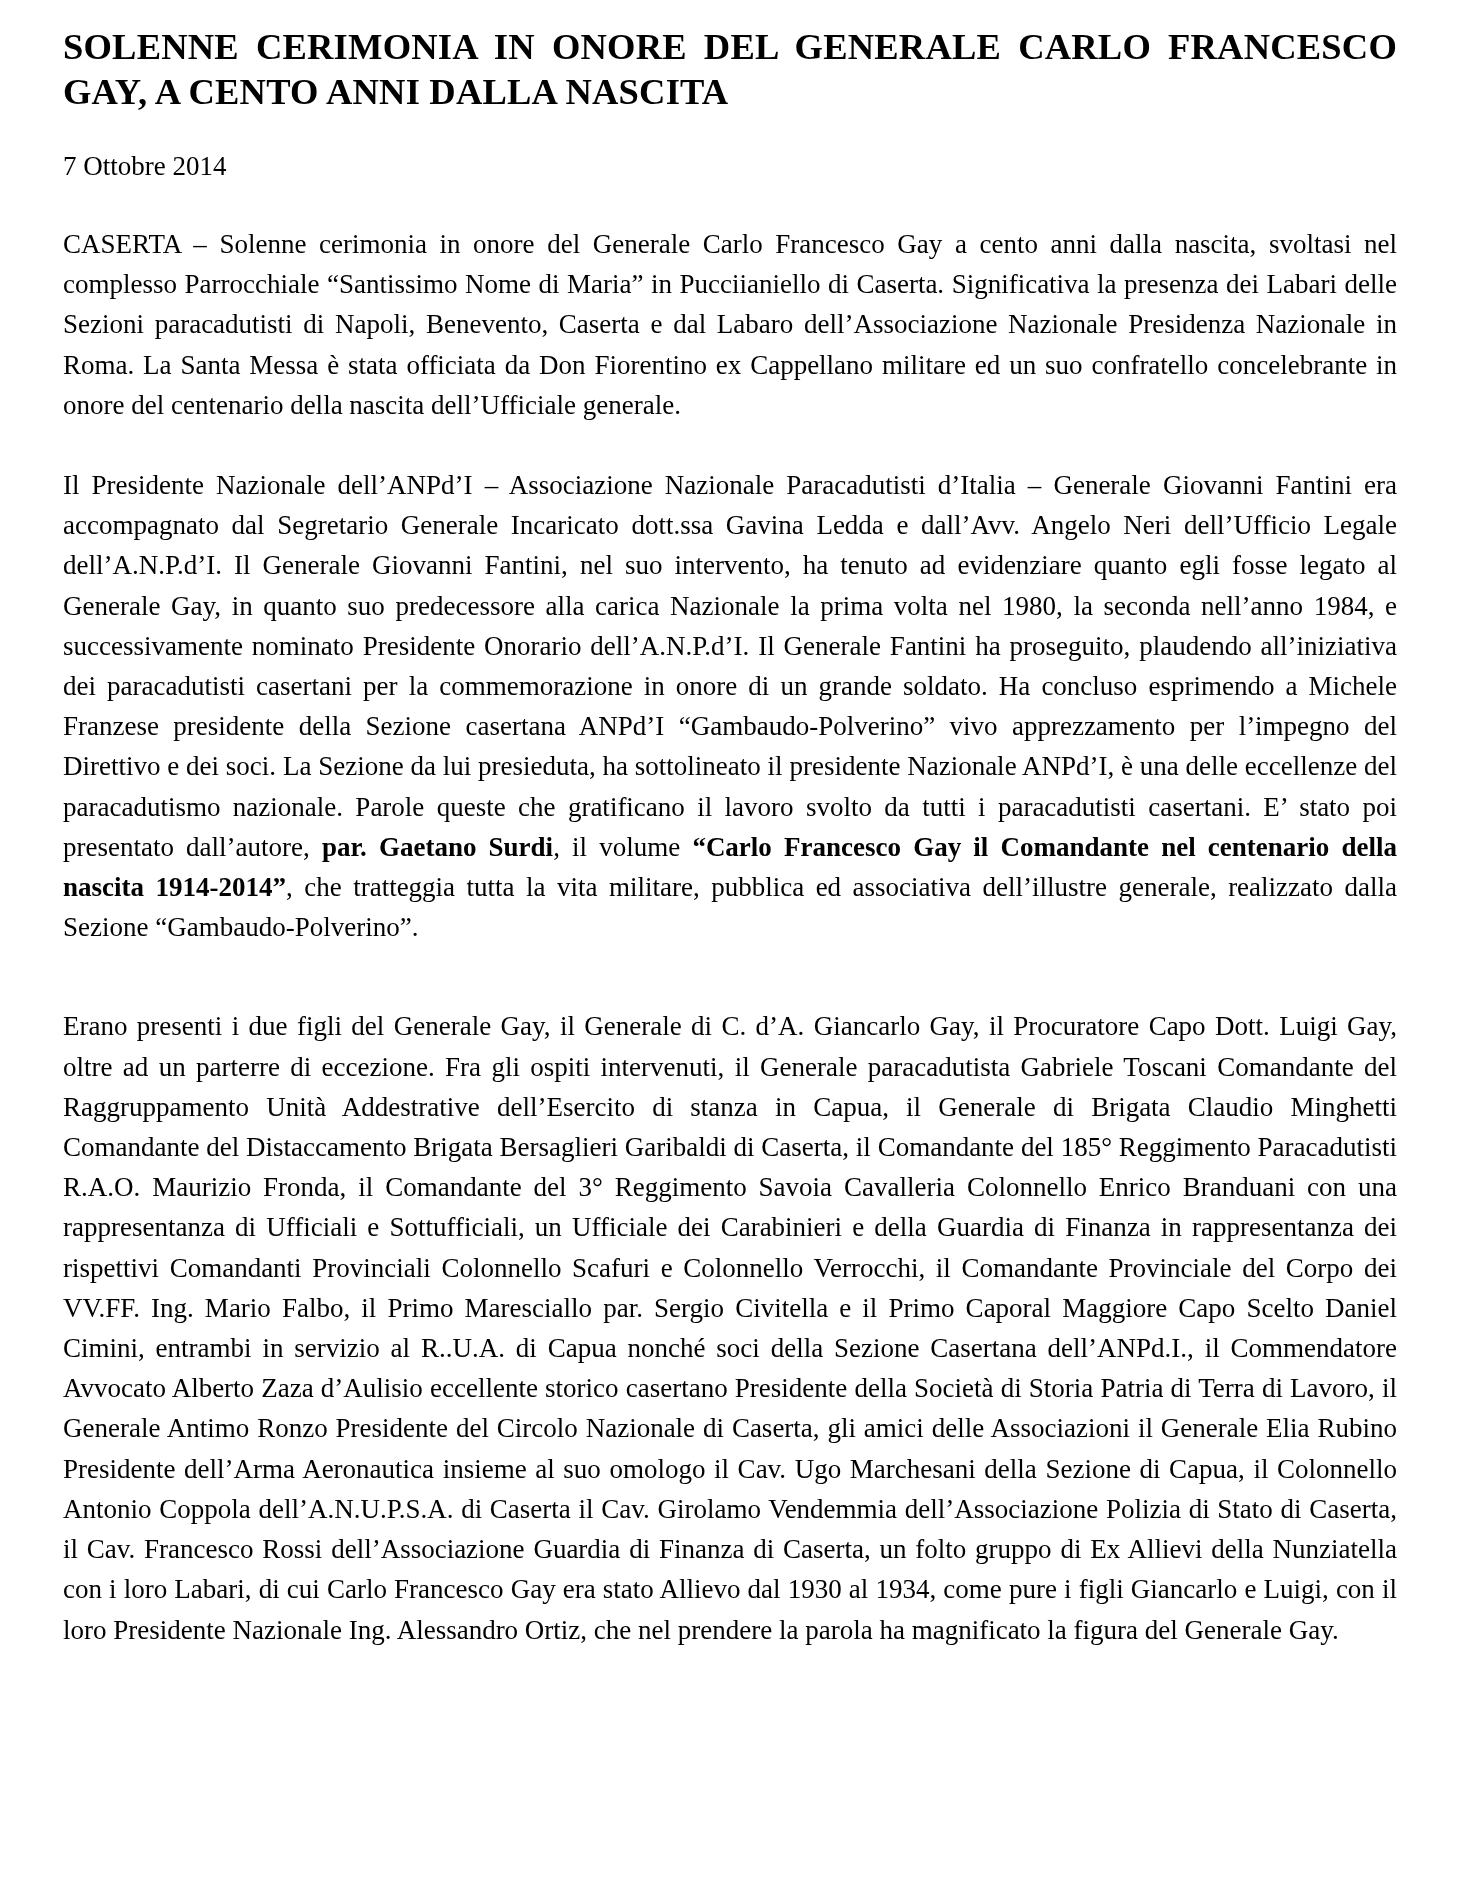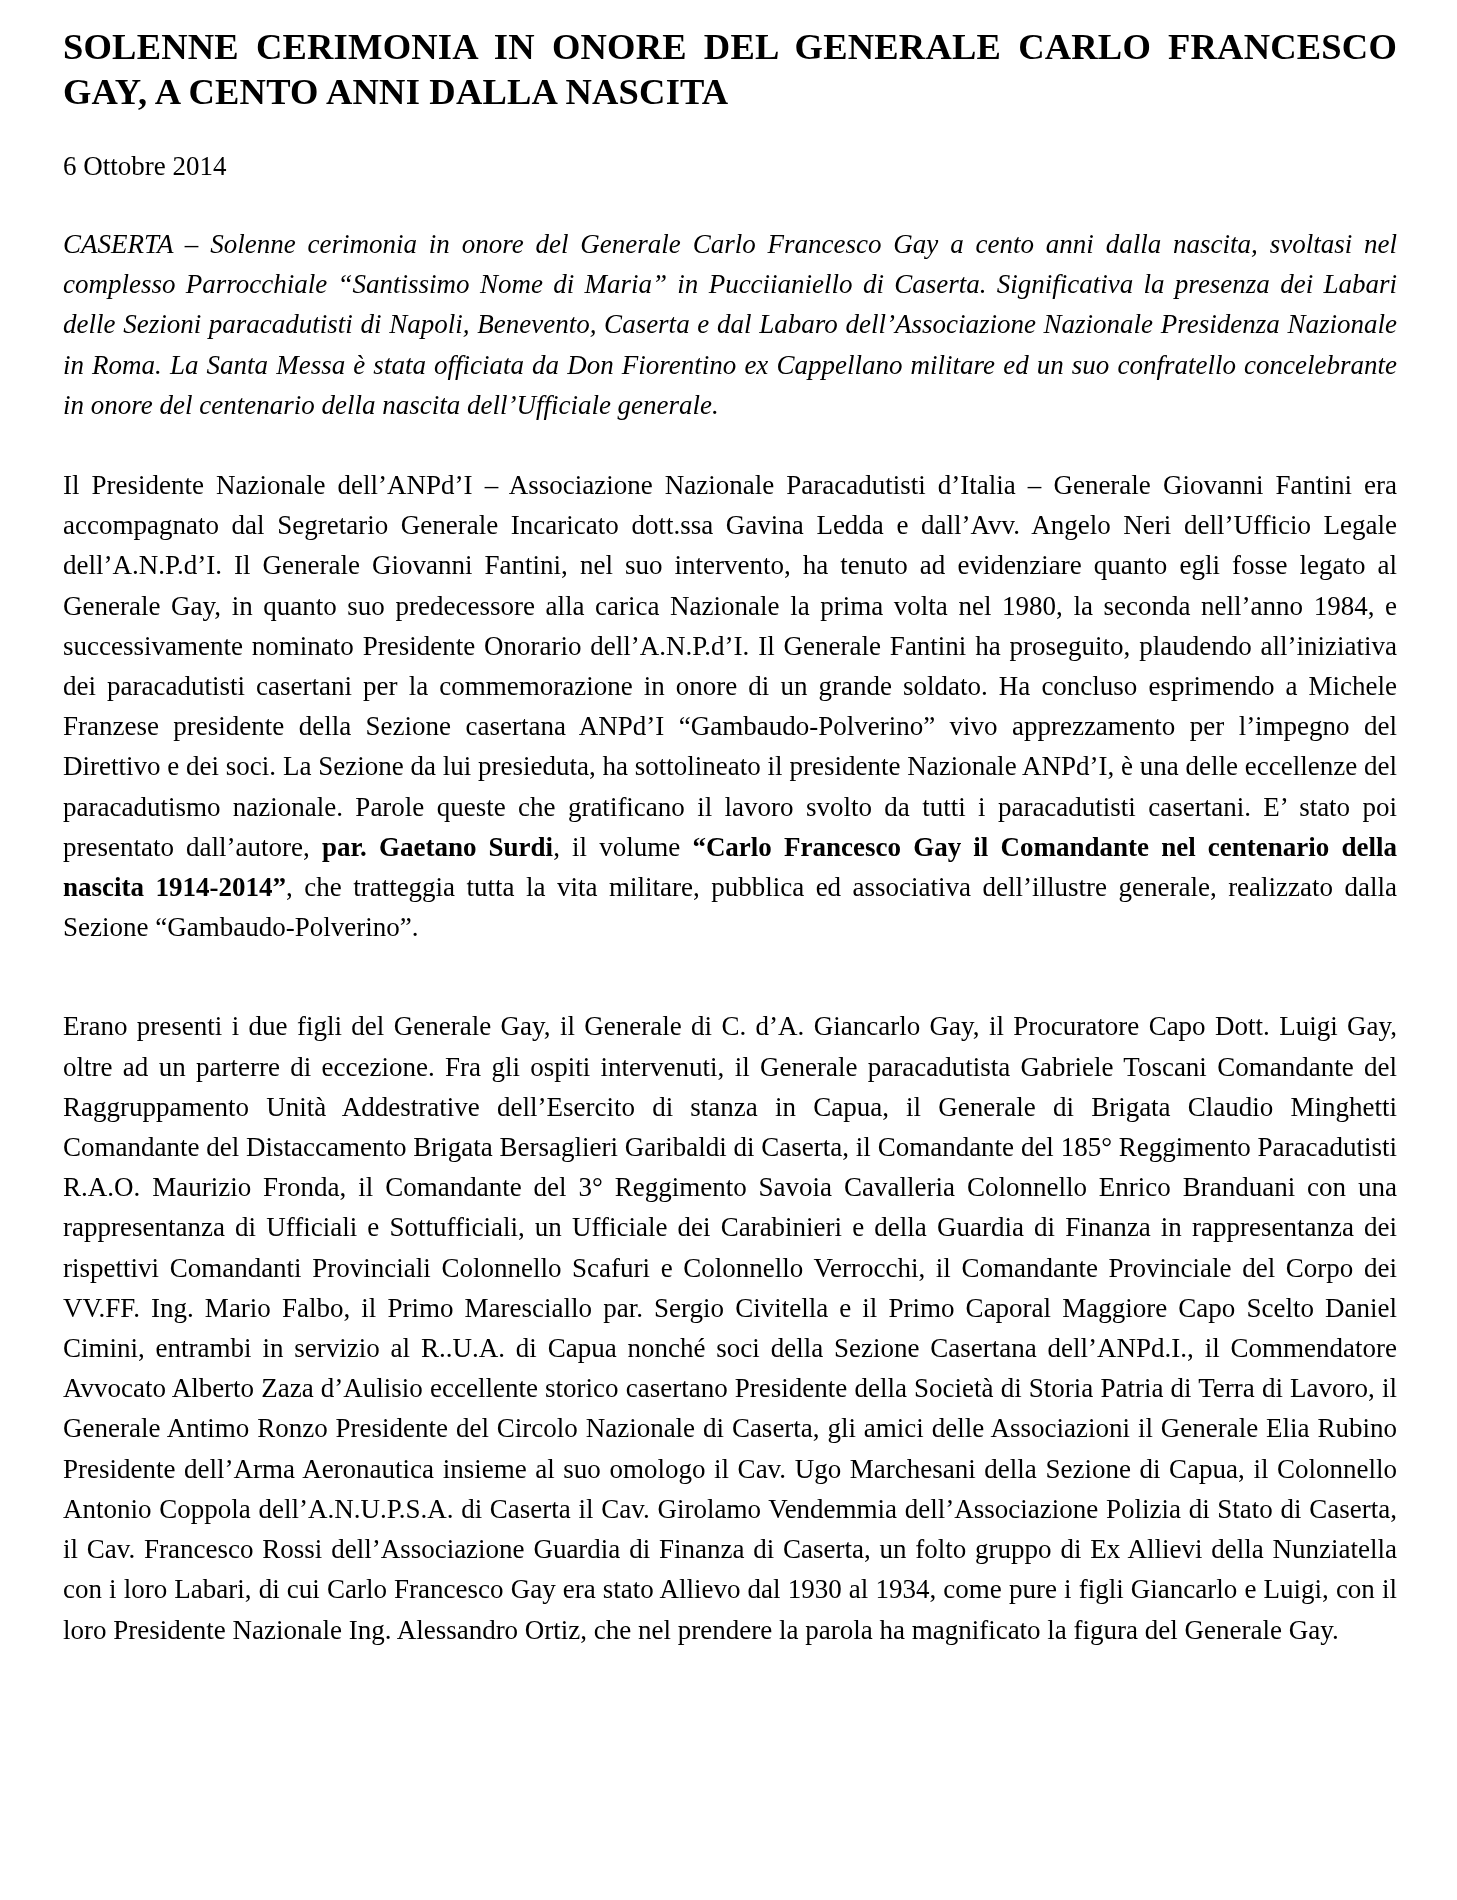--- a/index.html
+++ b/index.html
@@ -29,30 +29,30 @@
     font-size: 27px;
     line-height: 40px;
     margin: 32px 0 0 0;
   }
   .para {
     font-size: 27px;
     line-height: 40.2px;
     text-align: justify;
     margin: 0;
   }
-  .p1 { margin-top: 38px; font-style: italic; }
+  .p1 { margin-top: 38px; }
   .p2 { margin-top: 40px; }
   .p3 { margin-top: 59px; }
   .b { font-weight: bold; }
 </style>
 </head>
 <body>
 
 <div class="page">
   <h1 class="title">SOLENNE CERIMONIA IN ONORE DEL GENERALE CARLO FRANCESCO GAY, A CENTO ANNI DALLA NASCITA</h1>
-  <p class="date">6 Ottobre 2014</p>
+  <p class="date">7 Ottobre 2014</p>
 
   <p class="para p1">CASERTA  – Solenne cerimonia in onore del Generale Carlo Francesco Gay a cento anni dalla nascita, svoltasi nel complesso Parrocchiale “Santissimo Nome di Maria” in Pucciianiello di Caserta. Significativa la presenza dei Labari delle Sezioni paracadutisti di Napoli, Benevento, Caserta e dal Labaro dell’Associazione Nazionale Presidenza Nazionale in Roma.  La Santa Messa è stata officiata da Don Fiorentino ex Cappellano militare ed un suo confratello concelebrante in onore del centenario della nascita dell’Ufficiale generale.</p>
 
   <p class="para p2"><span>Il Presidente Nazionale dell’ANPd’I – Associazione Nazionale Paracadutisti d’Italia  – Generale Giovanni Fantini era accompagnato dal Segretario Generale Incaricato dott.ssa Gavina Ledda e dall’Avv. Angelo Neri dell’Ufficio Legale dell’A.N.P.d’I. Il Generale Giovanni Fantini, nel suo intervento, ha tenuto ad evidenziare quanto egli fosse legato al Generale Gay, in quanto suo predecessore alla carica Nazionale la prima volta nel 1980, la seconda nell’anno 1984, e successivamente nominato Presidente Onorario dell’A.N.P.d’I. Il Generale Fantini ha proseguito, plaudendo all’iniziativa dei paracadutisti casertani per la commemorazione in onore di un grande soldato. Ha concluso esprimendo a Michele Franzese presidente della Sezione casertana ANPd’I “Gambaudo-Polverino” vivo apprezzamento per l’impegno del Direttivo e dei soci. La Sezione da lui presieduta, ha sottolineato il presidente Nazionale ANPd’I, è una delle eccellenze del paracadutismo nazionale. Parole queste che gratificano il lavoro svolto da tutti i paracadutisti casertani.  E’ stato poi presentato dall’autore, </span><span class="b">par. Gaetano Surdi</span><span>, il volume </span><span class="b">“Carlo Francesco Gay il Comandante nel centenario della nascita 1914-2014”</span><span>, che tratteggia tutta la vita militare, pubblica ed associativa dell’illustre generale, realizzato dalla Sezione “Gambaudo-Polverino”.</span></p>
 
   <p class="para p3">Erano presenti i due figli del Generale Gay, il Generale di C. d’A. Giancarlo Gay, il Procuratore Capo Dott. Luigi Gay, oltre ad un parterre di eccezione. Fra gli ospiti intervenuti, il Generale paracadutista Gabriele Toscani Comandante del Raggruppamento Unità Addestrative dell’Esercito di stanza in Capua, il Generale di Brigata Claudio Minghetti Comandante del Distaccamento Brigata Bersaglieri Garibaldi di Caserta, il Comandante del 185° Reggimento Paracadutisti  R.A.O. Maurizio Fronda, il Comandante del 3° Reggimento Savoia Cavalleria Colonnello Enrico Branduani con una rappresentanza di Ufficiali e Sottufficiali, un Ufficiale dei Carabinieri e della Guardia di Finanza in rappresentanza dei rispettivi Comandanti Provinciali Colonnello Scafuri e Colonnello Verrocchi, il Comandante Provinciale del Corpo dei VV.FF. Ing. Mario Falbo, il Primo Maresciallo par. Sergio Civitella e il Primo Caporal Maggiore Capo Scelto Daniel Cimini, entrambi in servizio al R..U.A. di Capua nonché soci della Sezione Casertana dell’ANPd.I., il Commendatore Avvocato Alberto Zaza d’Aulisio eccellente storico casertano Presidente della Società di Storia Patria di Terra di Lavoro, il Generale Antimo Ronzo Presidente del Circolo Nazionale di Caserta, gli amici delle Associazioni il Generale Elia Rubino Presidente dell’Arma Aeronautica insieme al suo omologo il Cav. Ugo Marchesani della Sezione di Capua, il Colonnello Antonio Coppola dell’A.N.U.P.S.A. di Caserta il  Cav. Girolamo Vendemmia dell’Associazione Polizia di Stato di Caserta, il Cav. Francesco Rossi dell’Associazione Guardia di Finanza di Caserta, un folto gruppo di Ex Allievi della Nunziatella con i loro Labari, di cui Carlo Francesco Gay era stato Allievo dal 1930 al 1934, come pure i figli Giancarlo e Luigi, con il loro Presidente Nazionale Ing. Alessandro Ortiz, che nel prendere la parola ha magnificato la figura del Generale Gay.</p>
 </div>
 
 </body></html>

